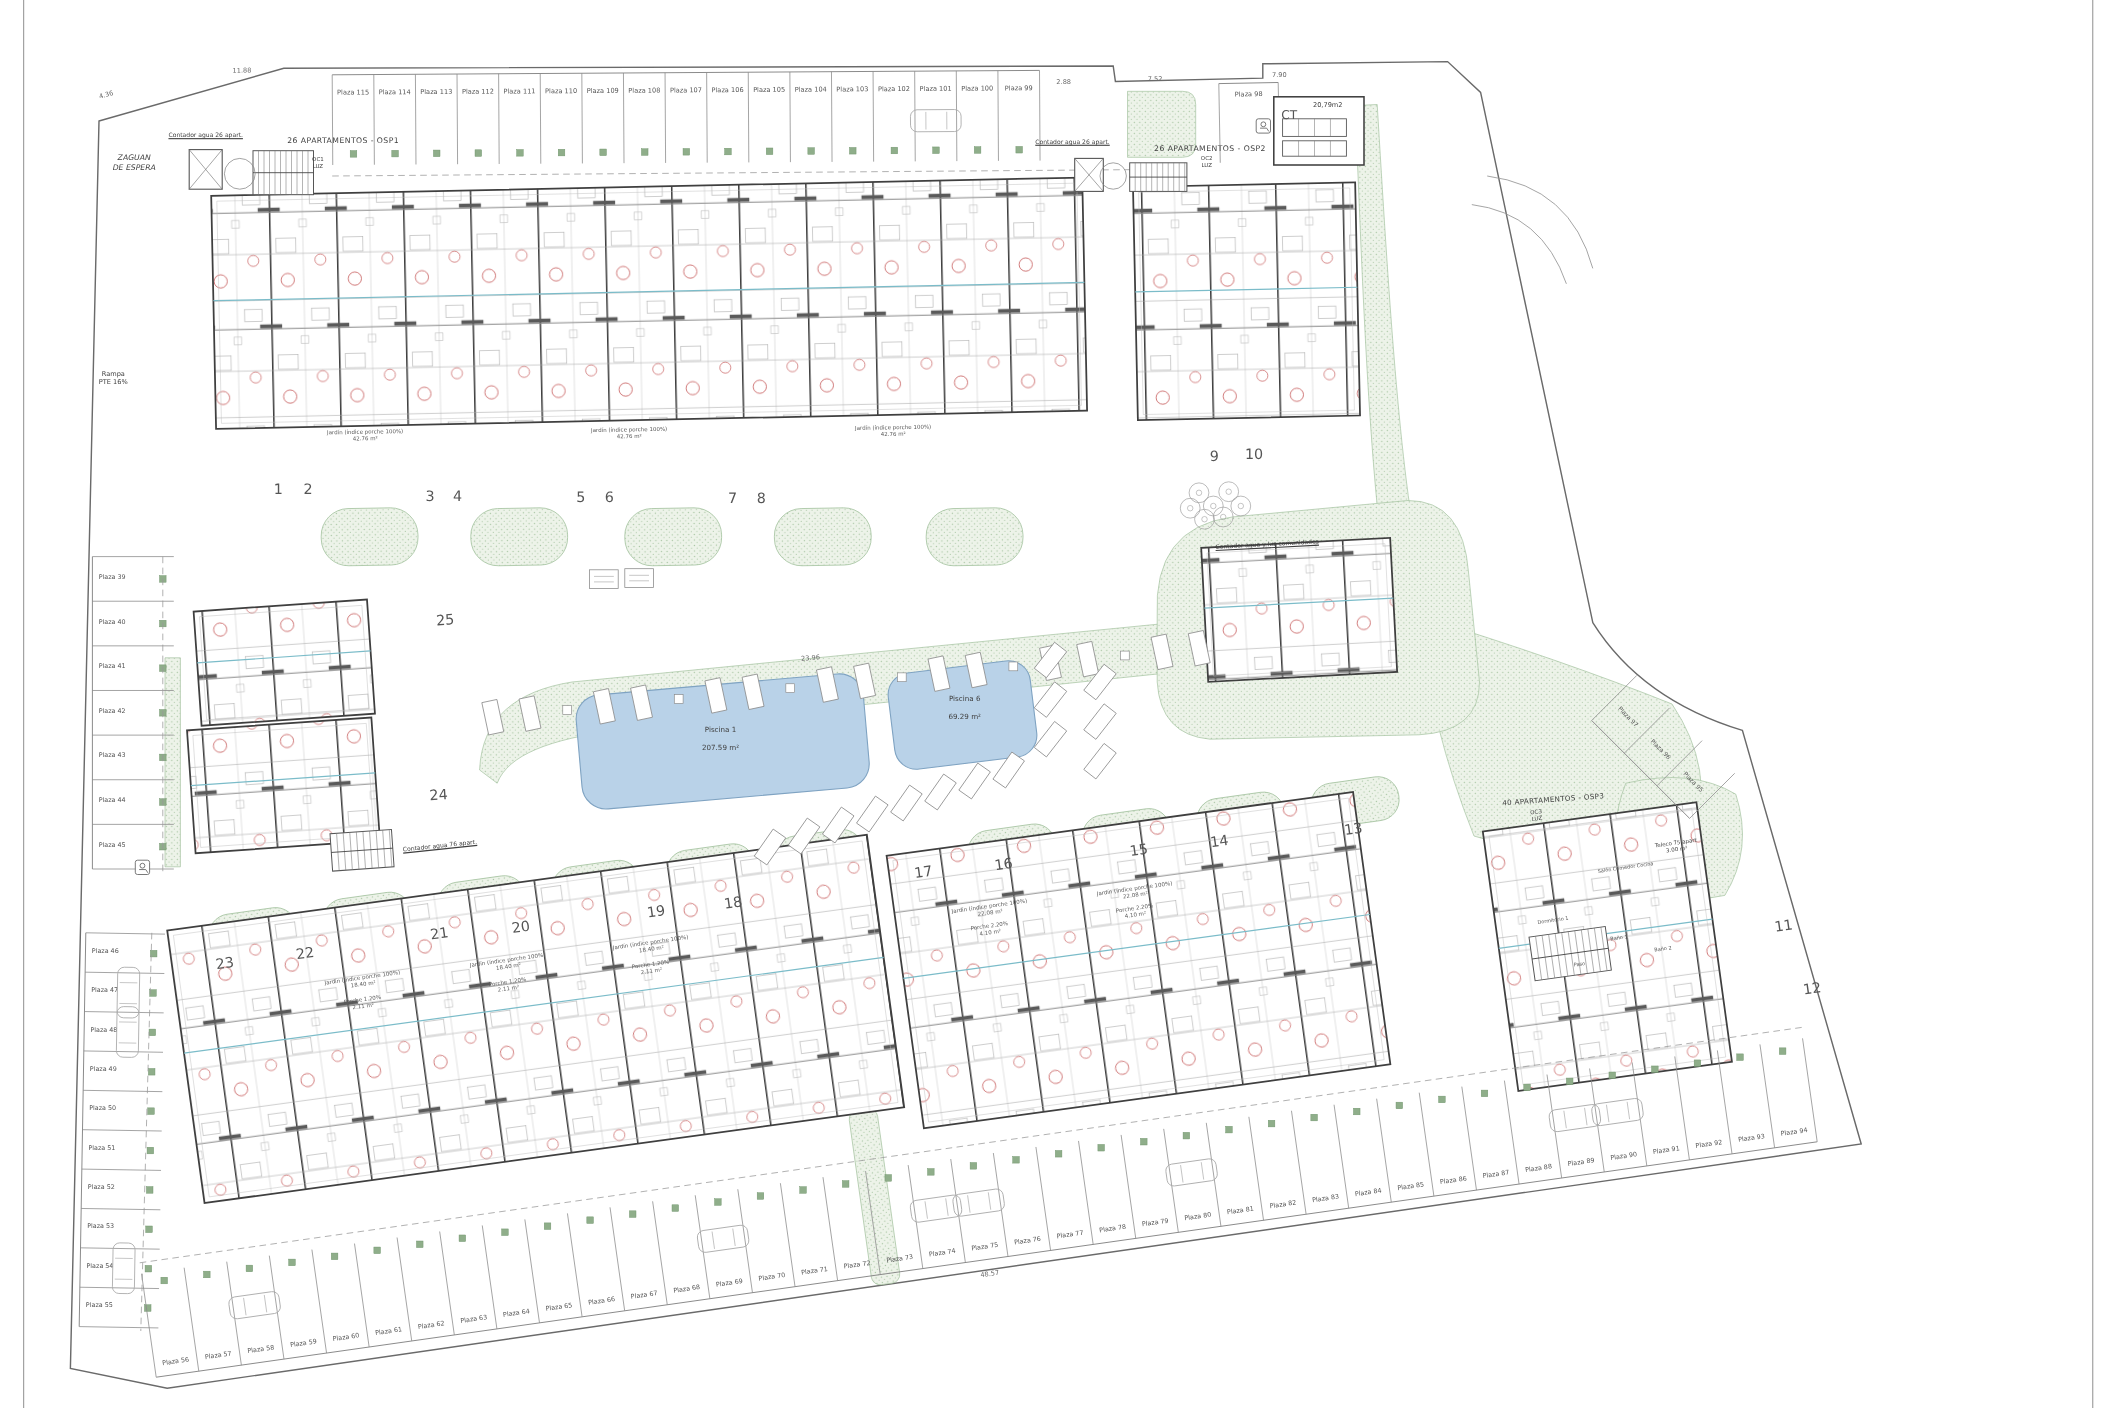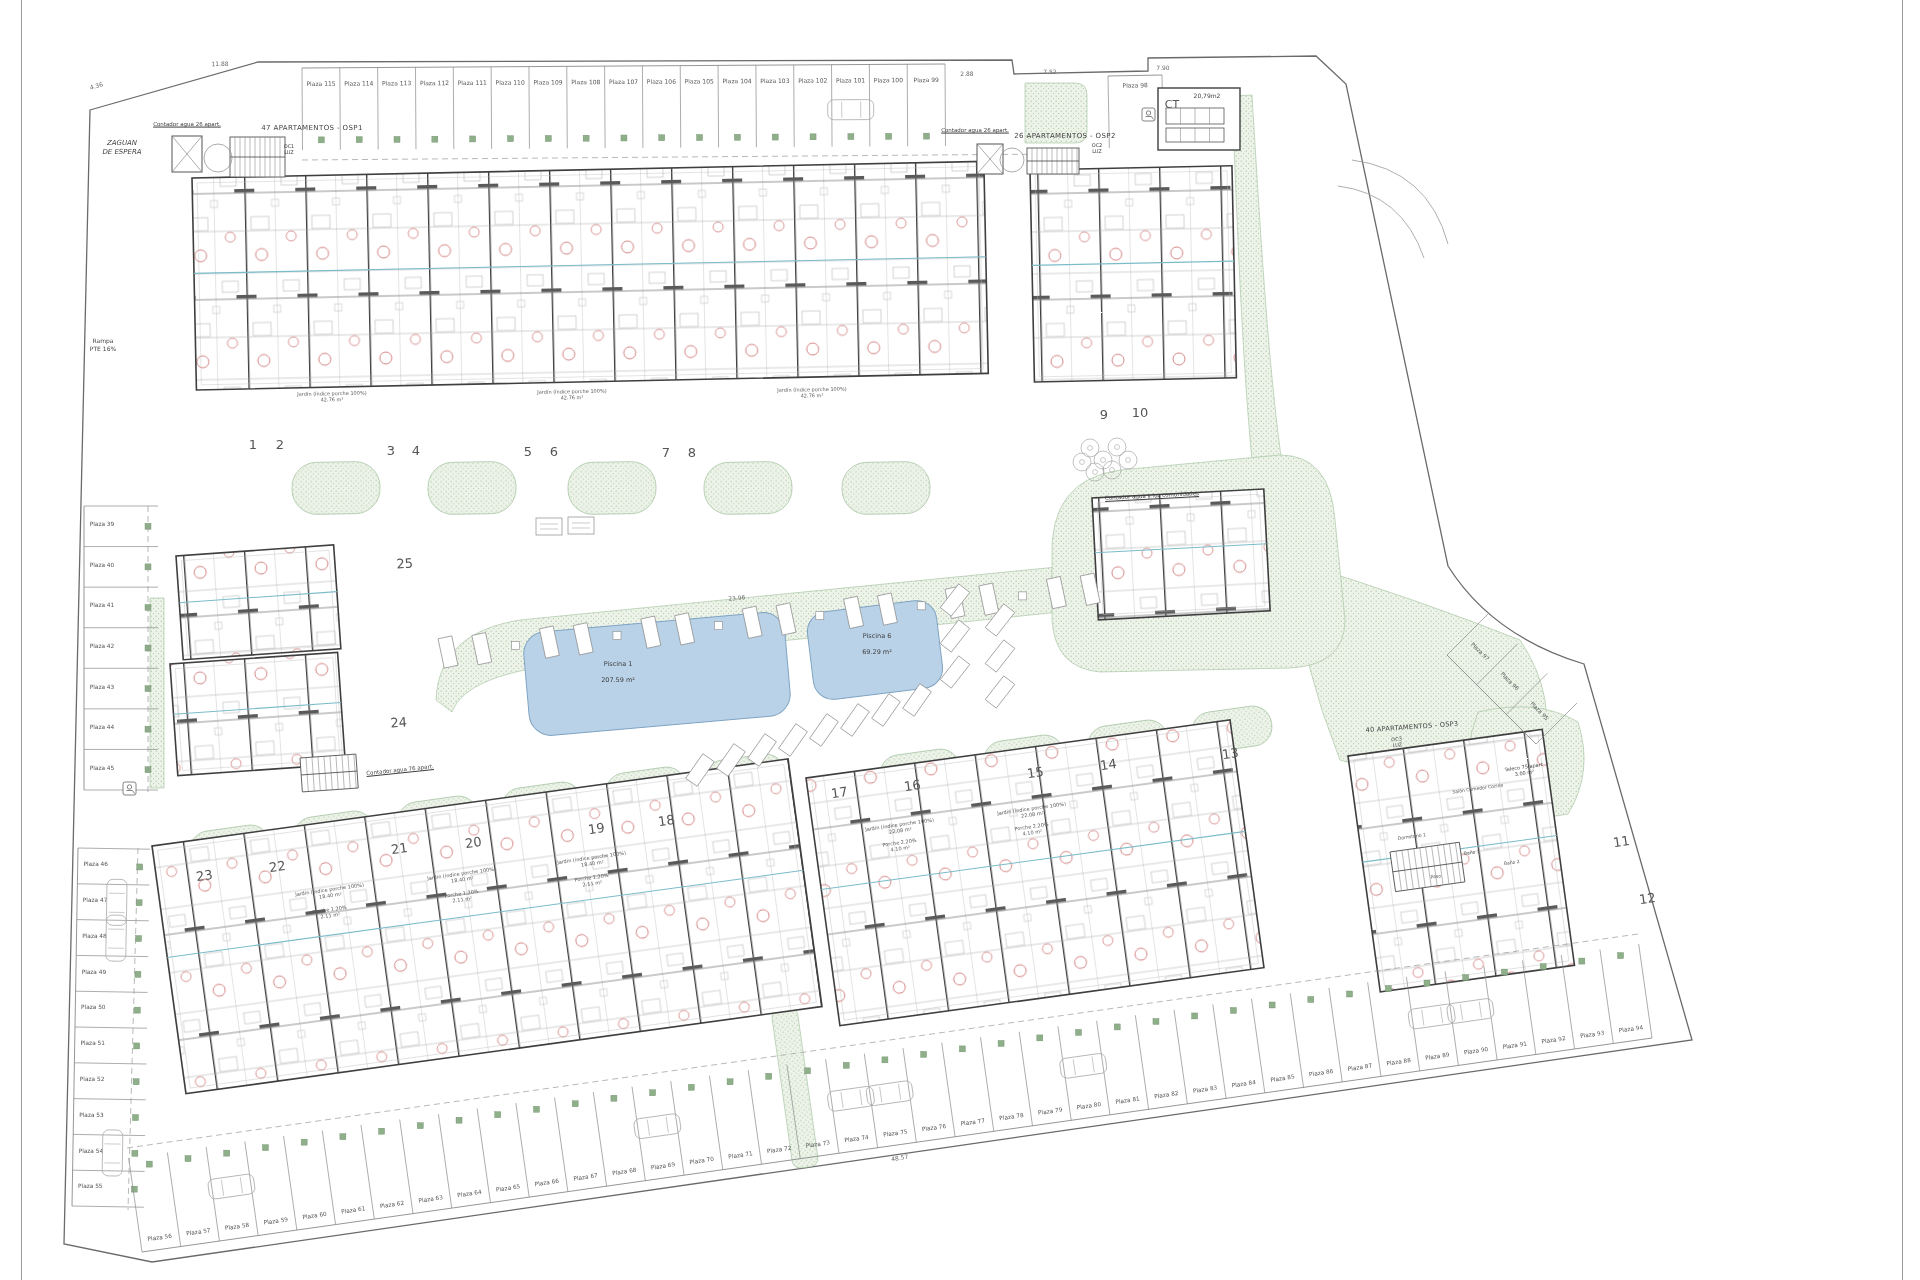--- a/index.html
+++ b/index.html
@@ -620,38 +620,38 @@
       <text x="1472" y="854" font-size="4.5" fill="#555" text-anchor="middle" transform="rotate(-8 1472 854)">Baño 1</text>
       <text x="1512" y="864" font-size="4.5" fill="#555" text-anchor="middle" transform="rotate(-8 1512 864)">Baño 2</text>
       <text x="1436" y="878" font-size="4.5" fill="#555" text-anchor="middle" transform="rotate(-8 1436 878)">Paso</text>
     </svg>
 
   <div class="lbl" style="left:122px;top:148px;font-size:7px;font-style:italic;">ZAGUAN
 DE ESPERA</div>
   <div class="lbl" style="left:103px;top:344px;font-size:6px;">Rampa
 PTE 16%</div>
   <div class="lbl und" style="left:187px;top:124px;font-size:5.5px;">Contador agua 26 apart.</div>
-  <div class="lbl" style="left:312px;top:128px;font-size:7px;letter-spacing:.4px;">47 APARTAMENTOS - OSP1</div>
+  <div class="lbl" style="left:312px;top:128px;font-size:7px;letter-spacing:.4px;">26 APARTAMENTOS - OSP1</div>
   <div class="lbl und" style="left:975px;top:130px;font-size:5.5px;">Contador agua 26 apart.</div>
-  <div class="lbl" style="left:1065px;top:136px;font-size:7px;letter-spacing:.4px;">26 APARTAMENTOS - OSP2</div>
+  <div class="lbl" style="left:1100px;top:136px;font-size:7px;letter-spacing:.4px;">26 APARTAMENTOS - OSP2</div>
   <div class="lbl" style="left:1412px;top:727px;font-size:6.5px;letter-spacing:.3px;transform:translate(-50%,-50%) rotate(-4deg);">40 APARTAMENTOS - OSP3</div>
   <div class="lbl und" style="left:400px;top:770px;font-size:5.5px;transform:translate(-50%,-50%) rotate(-6deg);">Contador agua 76 apart.</div>
   <div class="lbl und" style="left:1152px;top:496px;font-size:5.5px;transform:translate(-50%,-50%) rotate(-3deg);">Contador agua y luz comunidades</div>
   <div class="lbl" style="left:289px;top:149px;font-size:5px;">OC1
 LUZ</div>
   <div class="lbl" style="left:1097px;top:148px;font-size:5px;">OC2
 LUZ</div>
   <div class="lbl" style="left:1397px;top:742px;font-size:5px;transform:translate(-50%,-50%) rotate(-8deg);">OC3
 LUZ</div>
   <div class="lbl" style="left:1524px;top:770px;font-size:5px;transform:translate(-50%,-50%) rotate(-8deg);">Teleco 75 apart
 3.00 m²</div>
   <div class="lbl" style="left:1172px;top:105px;font-size:11px;color:#555;">CT</div>
   <div class="lbl" style="left:1207px;top:96px;font-size:6px;">20,79m2</div>
 
-  <div class="lbl" style="left:618px;top:672px;font-size:6.5px;">
+  <div class="lbl" style="left:655px;top:672px;font-size:6.5px;">
     <div>Piscina 1</div>
     <div>207.59 m²</div>
   </div>
   <div class="lbl" style="left:877px;top:644px;font-size:6.5px;">
     <div>Piscina 6</div>
     <div>69.29 m²</div>
   </div>
 
   <div class="micro" style="left:332px;top:397px;transform:translate(-50%,-50%) rotate(-1deg);">Jardín (índice porche 100%)
 42.76 m²</div>

